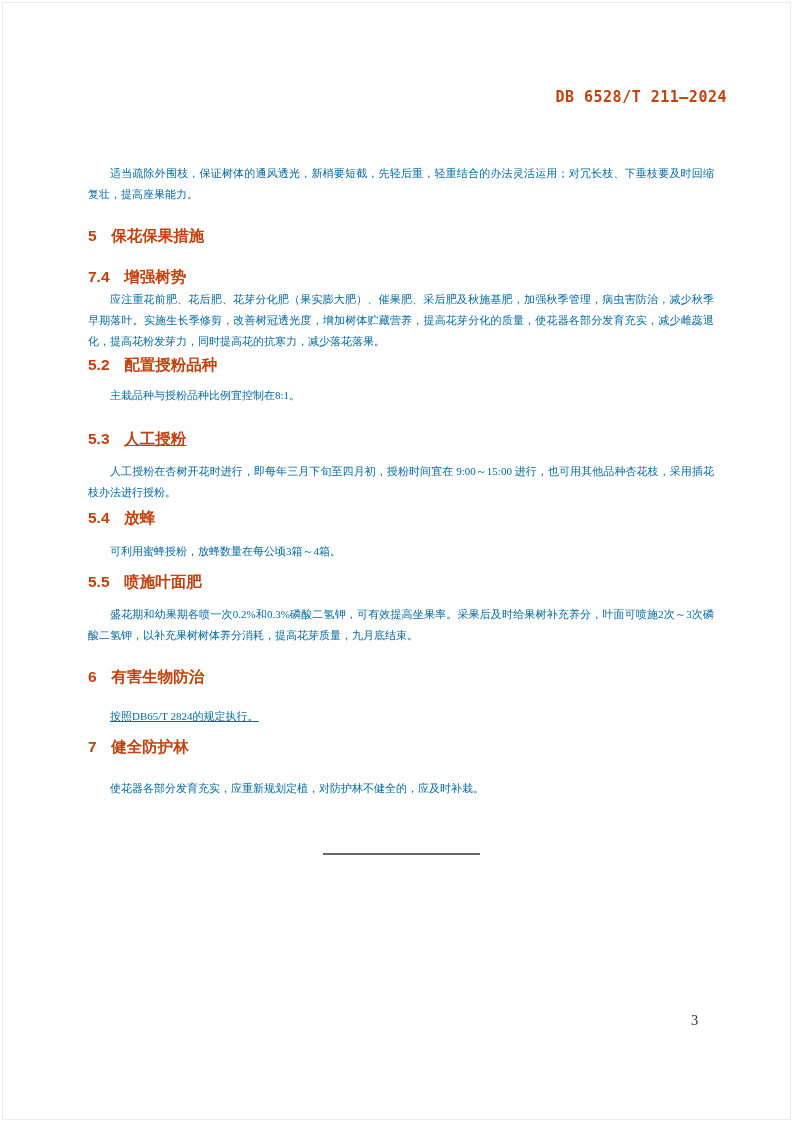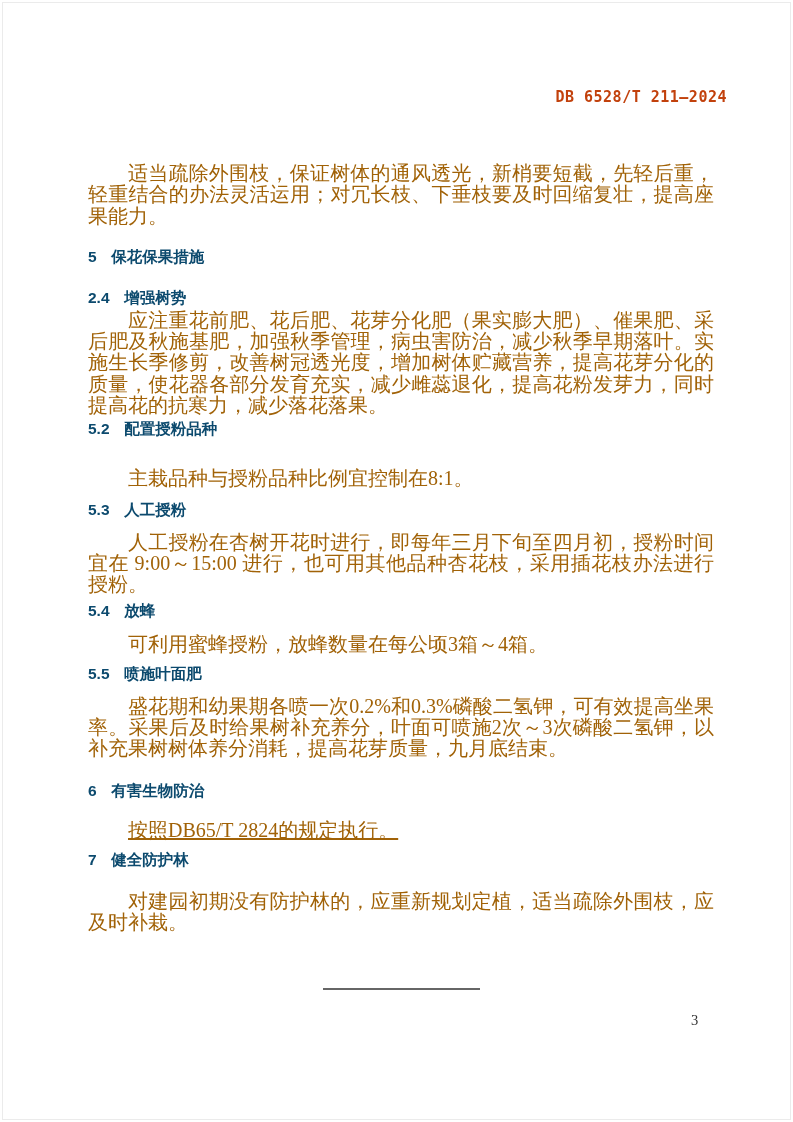--- a/index.html
+++ b/index.html
@@ -25,42 +25,42 @@
     letter-spacing: 0.5px;
     color: #c2410c;
   }
   .content {
     position: absolute;
     top: 163px; left: 88px;
     width: 626px;
   }
   .para {
     margin: 0;
-    font-size: 20px;
+    font-size: 11px;
     line-height: 21.3px;
     text-indent: 2em;
     text-align: justify;
-    color: #a16207;
+    color: #0369a1;
   }
   .heading {
     margin: 0;
     font-family: "Liberation Sans", "DejaVu Sans", sans-serif;
     font-weight: bold;
     font-size: 15.5px;
     line-height: 17px;
-    color: #0c4a6e;
+    color: #c2410c;
   }
   .heading .h-num { display: inline-block; margin-right: 0.95em; }
   
   #h5    { margin-top: 21px; }
   #h5-1  { margin-top: 24px; }
   #p5-1  { margin-top: 4px;  }
   #h5-2  { margin-top: 4px;  }
-  #p5-2  { margin-top: 31px; }
-  #h5-3  { margin-top: 11px; }
+  #p5-2  { margin-top: 12px; }
+  #h5-3  { margin-top: 23px; text-decoration: underline; }
   #p5-3  { margin-top: 14px; }
   #h5-4  { margin-top: 6px;  }
   #p5-4  { margin-top: 15px; }
   #h5-5  { margin-top: 10px; }
   #p5-5  { margin-top: 14px; }
   #h6    { margin-top: 22px; }
   #p6    { margin-top: 21px; text-decoration: underline; }
   #h7    { margin-top: 10px; }
   #p7    { margin-top: 23px; }
   .end-rule {
@@ -85,21 +85,21 @@
 
 <div class="content">
 
   <p class="para" id="p-intro">适当疏除外围枝，保证树体的通风透光，新梢要短截，先轻后重，轻重结合的办法灵活运用；对冗长枝、下垂枝要及时回缩复壮，提高座果能力。</p>
 
   <h2 class="heading" id="h5">
     <span class="h-num">5</span><span>保花保果措施</span>
   </h2>
 
   <h3 class="heading" id="h5-1">
-    <span class="h-num">2.4</span><span>增强树势</span>
+    <span class="h-num">7.4</span><span>增强树势</span>
   </h3>
   <p class="para" id="p5-1">应注重花前肥、花后肥、花芽分化肥（果实膨大肥）、催果肥、采后肥及秋施基肥，加强秋季管理，病虫害防治，减少秋季早期落叶。实施生长季修剪，改善树冠透光度，增加树体贮藏营养，提高花芽分化的质量，使花器各部分发育充实，减少雌蕊退化，提高花粉发芽力，同时提高花的抗寒力，减少落花落果。</p>
 
   <h3 class="heading" id="h5-2">
     <span class="h-num">5.2</span><span>配置授粉品种</span>
   </h3>
   <p class="para" id="p5-2">主栽品种与授粉品种比例宜控制在8:1。</p>
 
   <h3 class="heading" id="h5-3">
     <span class="h-num">5.3</span><span>人工授粉</span>
@@ -117,19 +117,19 @@
   <p class="para" id="p5-5">盛花期和幼果期各喷一次0.2%和0.3%磷酸二氢钾，可有效提高坐果率。采果后及时给果树补充养分，叶面可喷施2次～3次磷酸二氢钾，以补充果树树体养分消耗，提高花芽质量，九月底结束。</p>
 
   <h2 class="heading" id="h6">
     <span class="h-num">6</span><span>有害生物防治</span>
   </h2>
   <p class="para" id="p6">按照DB65/T 2824的规定执行。</p>
 
   <h2 class="heading" id="h7">
     <span class="h-num">7</span><span>健全防护林</span>
   </h2>
-  <p class="para" id="p7">对建园初期没有防护林的，应重新规划定植，适当疏除外围枝，应及时补栽。</p>
+  <p class="para" id="p7">使花器各部分发育充实，应重新规划定植，对防护林不健全的，应及时补栽。</p>
 
   <hr class="end-rule">
 
 </div>
 
 <div class="page-number">3</div>
 
 </body></html>

